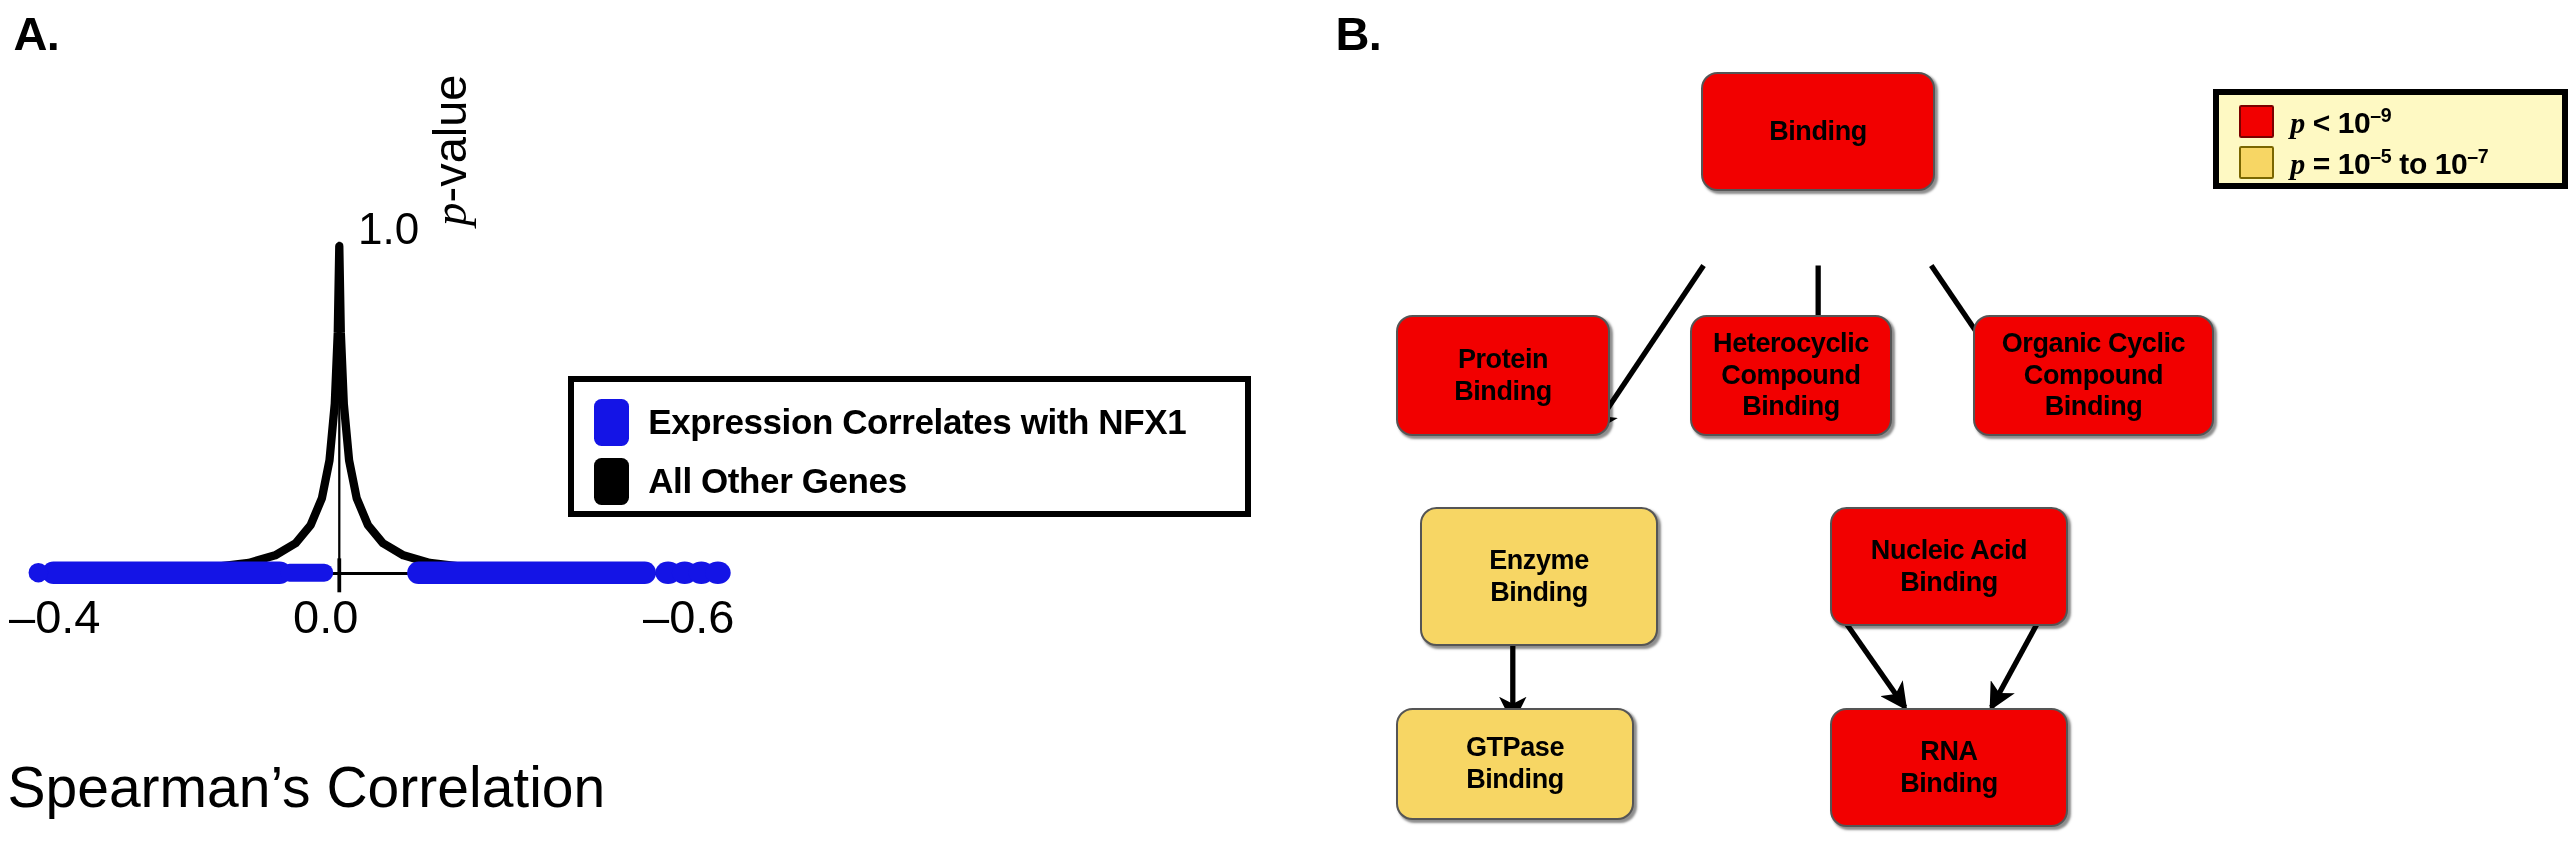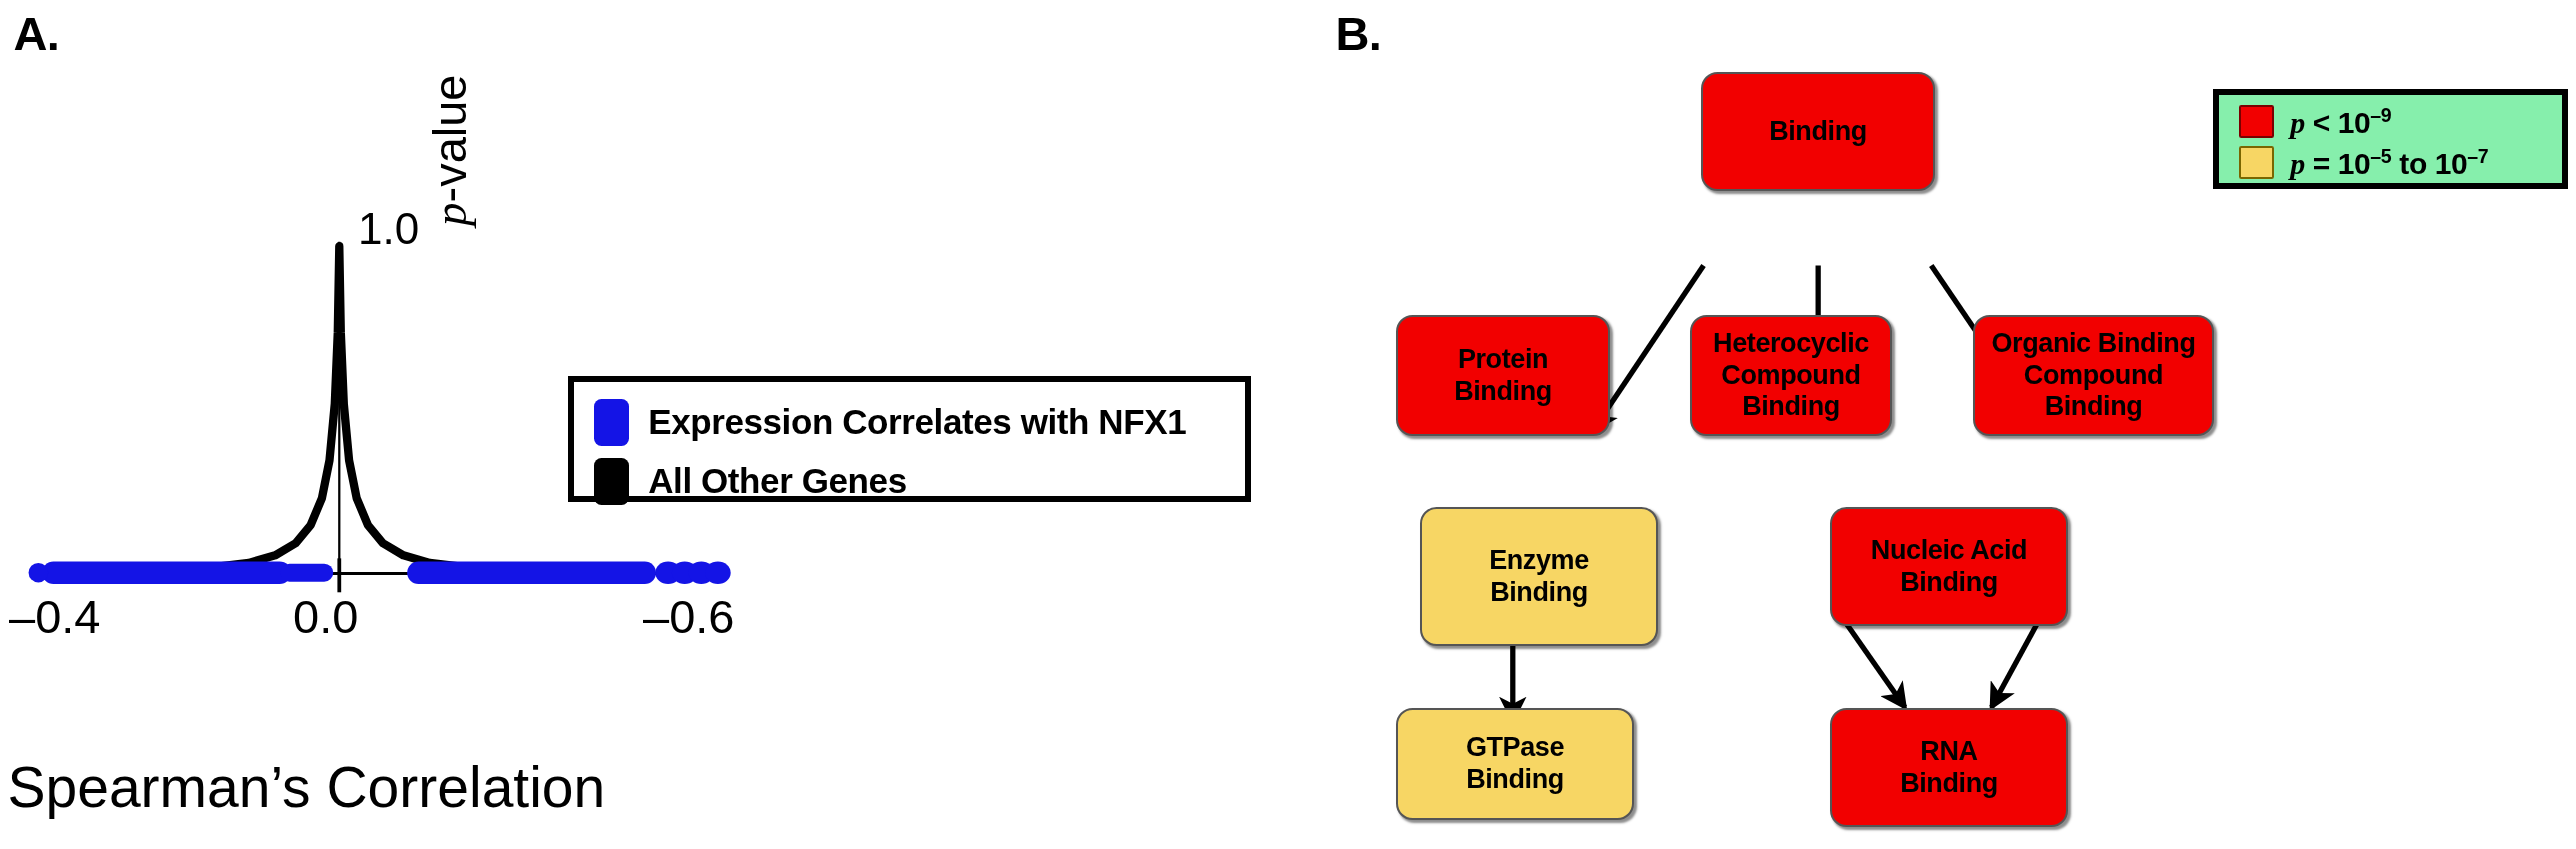--- a/index.html
+++ b/index.html
@@ -17,39 +17,39 @@
   .tick-label{position:absolute;font-size:47px;font-weight:400;
               font-family:"Liberation Sans","DejaVu Sans",sans-serif;white-space:nowrap;}
   .peak-label{position:absolute;font-size:44px;white-space:nowrap;}
 
   #ylabel-a{position:absolute;left:422px;top:226px;font-size:47px;white-space:nowrap;
             transform:rotate(-90deg);transform-origin:left top;}
   #ylabel-a i{font-family:"Liberation Serif","DejaVu Serif",serif;font-style:italic;}
 
   #xlabel-a{position:absolute;left:7.5px;top:754px;font-size:57px;white-space:nowrap;}
 
-  #legend-a{position:absolute;left:568px;top:376px;width:683px;height:126px;
+  #legend-a{position:absolute;left:568px;top:376px;width:683px;height:141px;
             background:#fff;border:6.8px solid #000;box-sizing:border-box;
             padding:13.6px 0 0 19.6px;}
   .legend-a-row{display:flex;align-items:center;height:53px;margin-bottom:6px;}
   .legend-a-swatch{width:35px;height:47px;border-radius:7.5px;margin-right:19.6px;flex:0 0 auto;}
   .legend-a-text{font-size:35px;font-weight:bold;white-space:nowrap;letter-spacing:-0.4px;}
 
   
   #panel-b{position:absolute;left:1328px;top:0;width:1248px;height:849px;}
 
   .node{position:absolute;border-radius:16.6px;border:2.3px solid #555;
         box-sizing:border-box;display:flex;flex-direction:column;
         align-items:center;justify-content:center;
         box-shadow:2.3px 2.3px 2.3px rgba(0,0,0,.45);}
   .node .line{font-size:27px;font-weight:bold;line-height:1.18;
               letter-spacing:-0.4px;white-space:nowrap;color:#000;}
 
   #legend-b{position:absolute;left:885px;top:89px;width:355px;height:100px;
-            background:#86efac;border:6px solid #000;box-sizing:border-box;
+            background:#fef9c3;border:6px solid #000;box-sizing:border-box;
             padding:6px 0 0 19.6px;}
   .legend-b-row{display:flex;align-items:center;height:41px;}
   .legend-b-swatch{width:35px;height:33px;border:2.3px solid #6b5a00;box-sizing:border-box;
                    margin-right:16.6px;flex:0 0 auto;border-radius:2.3px;}
   .legend-b-text{font-size:30px;font-weight:bold;white-space:nowrap;letter-spacing:-0.4px;}
   .legend-b-text i{font-family:"Liberation Serif","DejaVu Serif",serif;font-style:italic;}
   .legend-b-text sup{font-size:19.6px;}
 
   #arrows-b{position:absolute;left:0;top:0;width:1248px;height:849px;
             pointer-events:none;}
@@ -143,21 +143,21 @@
     <span class="line">Binding</span>
   </div>
 
   <div class="node" style="left:362px;top:315px;width:202px;height:121px;background:#F20000;">
     <span class="line">Heterocyclic</span>
     <span class="line">Compound</span>
     <span class="line">Binding</span>
   </div>
 
   <div class="node" style="left:645px;top:315px;width:241px;height:121px;background:#F20000;">
-    <span class="line">Organic Binding</span>
+    <span class="line">Organic Cyclic</span>
     <span class="line">Compound</span>
     <span class="line">Binding</span>
   </div>
 
   <div class="node" style="left:68px;top:507px;width:238px;height:139px;background:#F7D664;margin-left:24px;">
     <span class="line">Enzyme</span>
     <span class="line">Binding</span>
   </div>
 
   <div class="node" style="left:502px;top:507px;width:238px;height:119px;background:#F20000;">

